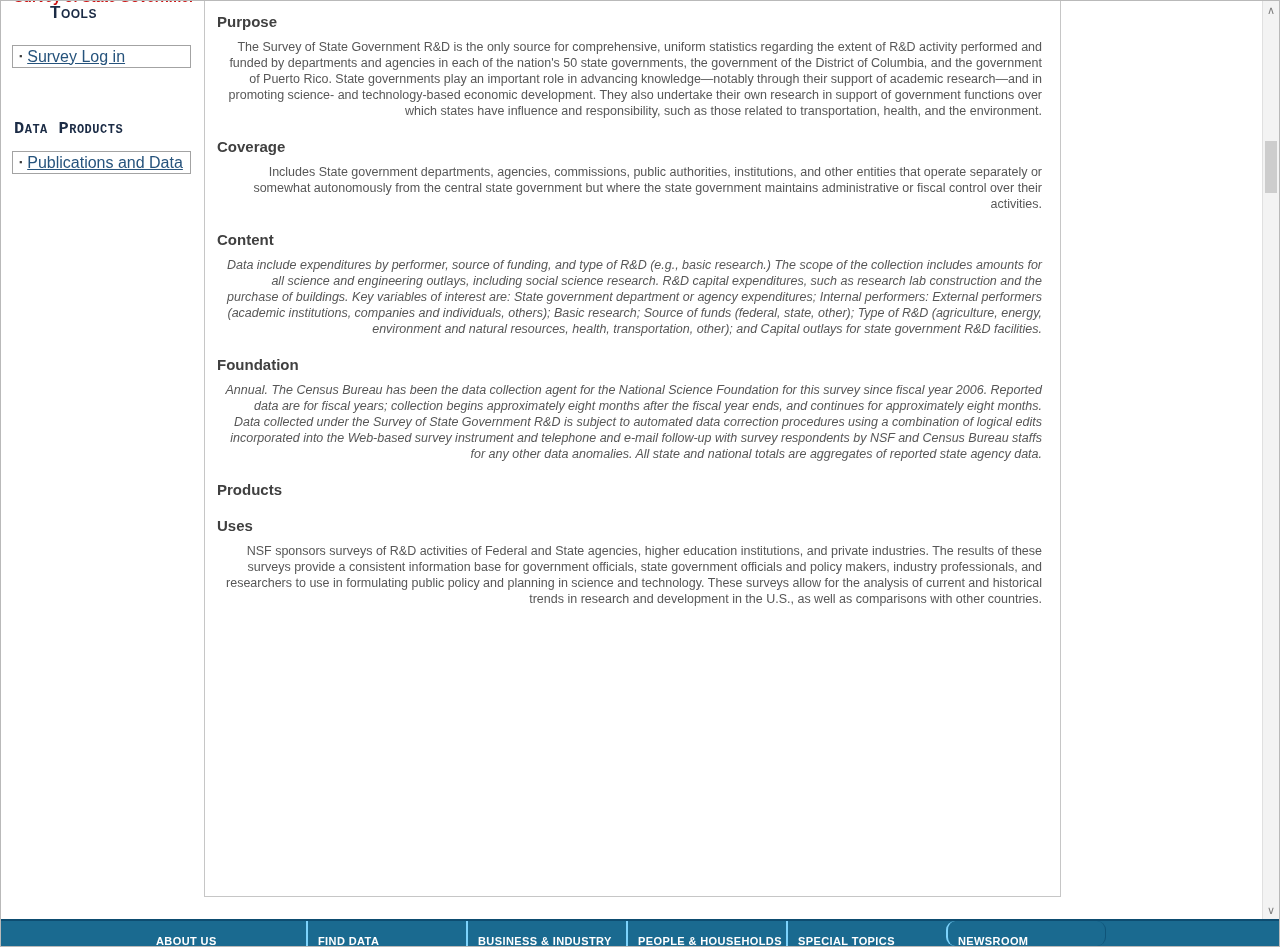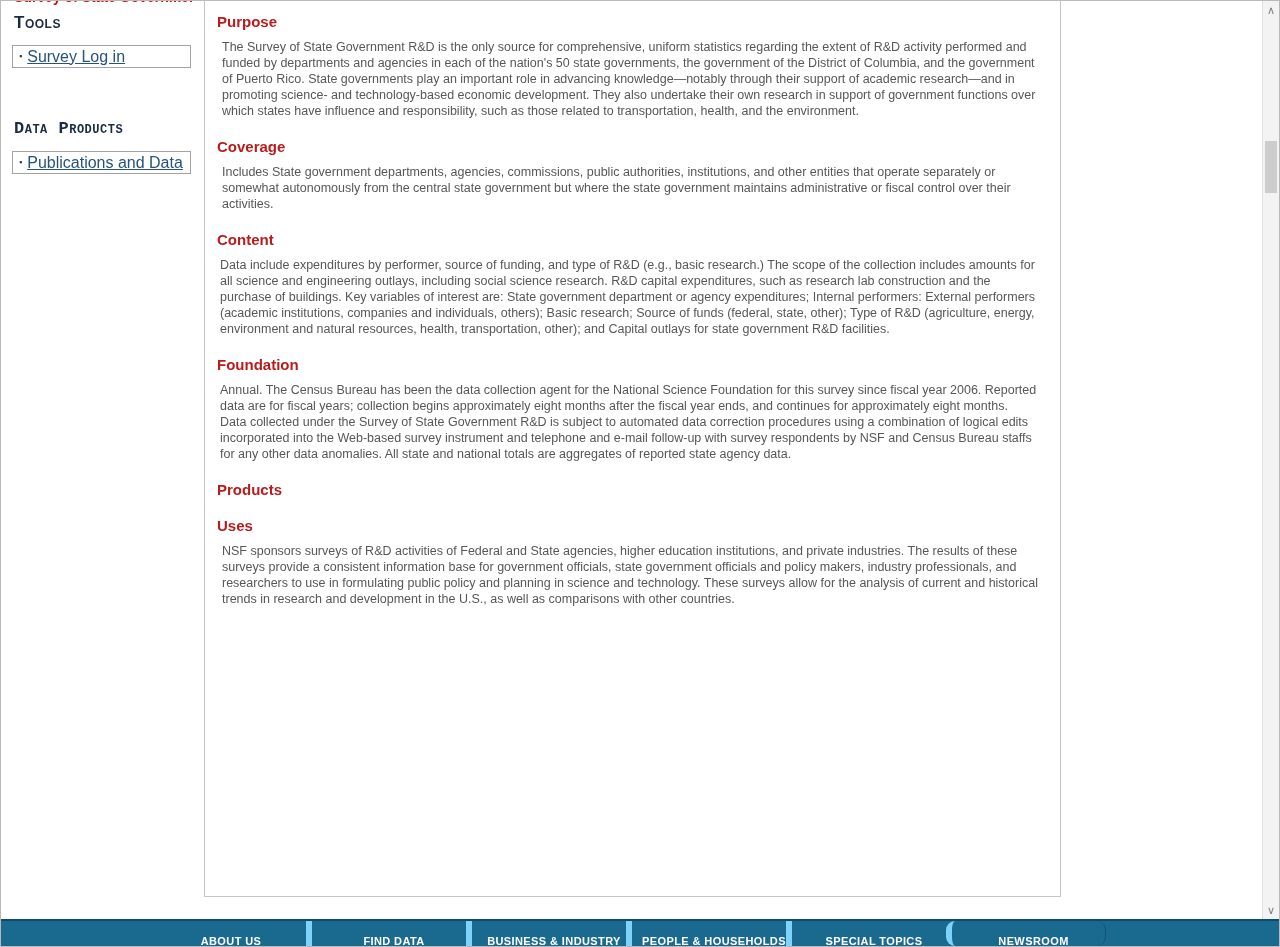--- a/index.html
+++ b/index.html
@@ -43,21 +43,21 @@
   .side-h {
     position: absolute;
     left: 13px;
     margin: 0;
     font-size: 17px;
     font-weight: bold;
     color: #1b2b45;
     font-variant: small-caps;
     letter-spacing: 0.5px;
   }
-  .side-h.tools { top: 12px; }
+  .side-h.tools { top: 2px; margin-left: 36px; }
   .side-h.products { top: 118px; font-family: Liberation Mono, monospace; }
   .side-box {
     position: absolute;
     left: 11px;
     width: 179px;
     height: 23px;
     border: 1px solid #a3a3a3;
     background: #ffffff;
     display: flex;
     align-items: center;
@@ -87,31 +87,32 @@
     height: 896px;
     border-left: 1px solid #c6c6c6;
     border-right: 1px solid #c6c6c6;
     border-bottom: 1px solid #c6c6c6;
     background: #ffffff;
     padding: 0 14px 0 12px;
   }
   .content h3 {
     font-size: 15px;
     font-weight: bold;
-    color: #b91c1c;
+    color: #404040;
     margin: 19px 0 9px 0;
   }
   .content h3.first { margin-top: 12px; }
   .content p {
     font-size: 12.5px;
     line-height: 16px;
     color: #575757;
     margin: 0 4px 0 5px;
-  }
-  .content p.indent { margin-left: 3px; }
+    text-align: right;
+  }
+  .content p.indent { margin-left: 3px; font-style: italic; }
 
   
   .scrollbar {
     position: absolute;
     right: 0;
     top: 0;
     width: 17px;
     height: 920px;
     background: #f3f3f3;
     border-left: 1px solid #e0e0e0;
@@ -158,23 +159,22 @@
   .footer-cell {
     width: 160px;
     padding: 14px 0 0 10px;
     font-size: 11px;
     font-weight: bold;
     letter-spacing: 0.4px;
     color: #ffffff;
     text-decoration: none;
     white-space: nowrap;
     cursor: pointer;
-    text-align: center;
-  }
-  .footer-cell + .footer-cell { border-left: 6px solid #7dd3fc; }
+  }
+  .footer-cell + .footer-cell { border-left: 2px solid #7dd3fc; }
   .footer-cell:last-child { border-right: 1px solid #0f5478; border-radius: 9px; }
 </style>
 </head>
 <body>
 
 <div class="page">
 
   <div class="clipped-title-wrap">
     <div class="clipped-title">Survey of State Government R&amp;D</div>
   </div>

